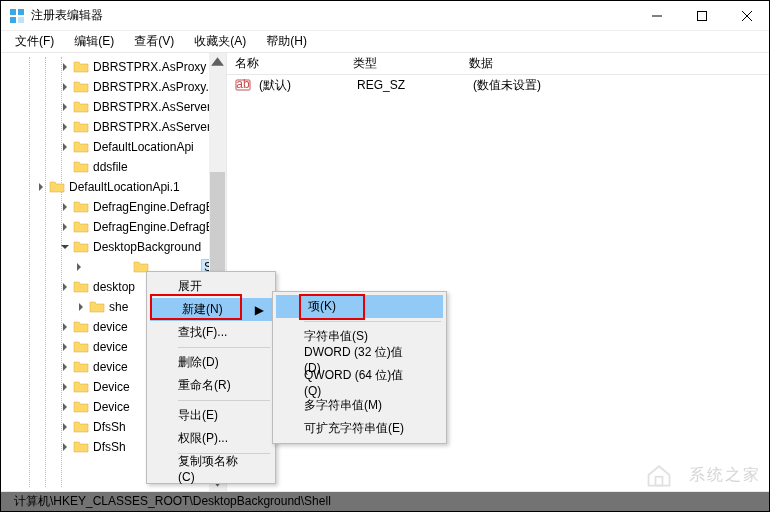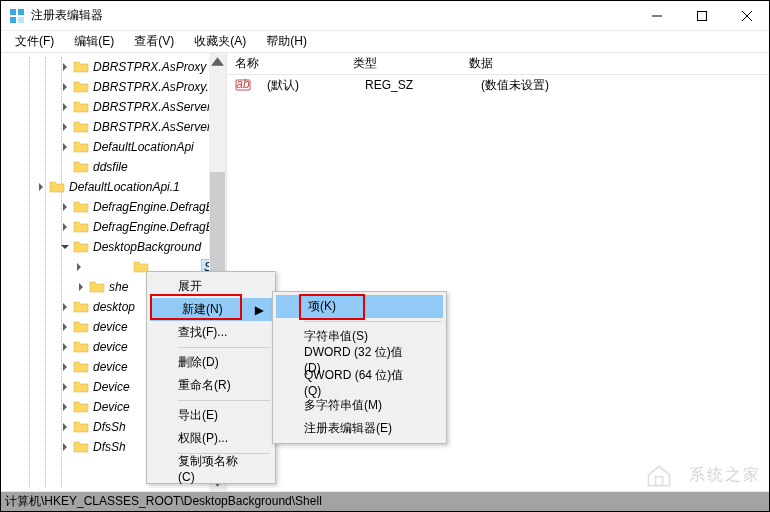--- a/index.html
+++ b/index.html
@@ -7,39 +7,39 @@
 .titlebar { height: 30px; display: flex; align-items: center; padding-left: 8px; background: #fff; border-bottom: 1px solid #eee; }
 .titlebar .icon { width: 16px; height: 16px; margin-right: 6px; }
 .titlebar .icon svg { width: 16px; height: 16px; }
 .titlebar .title { flex: 1; }
 .winbtns { display: flex; }
 .winbtn { width: 45px; height: 30px; display: flex; align-items: center; justify-content: center; }
 .winbtn svg { width: 10px; height: 10px; }
 .menubar { height: 22px; display: flex; align-items: center; padding-left: 4px; background: #fff; border-bottom: 1px solid #e8e8e8; }
 .menuitem { padding: 2px 10px; }
 .content { display: flex; height: 438px; }
-.tree { width: 226px; border-right: 1px solid #e8e8e8; overflow: hidden; padding-top: 4px; position: relative; font-style: italic; }
+.tree { width: 226px; border-right: 1px solid #e8e8e8; overflow: hidden; padding-top: 4px; position: relative; }
 .node { display: flex; align-items: center; height: 20px; padding-left: 6px; white-space: nowrap; position: relative; }
 .exp { display: inline-flex; align-items: center; justify-content: center; width: 12px; height: 12px; margin-right: 2px; }
 .exp svg { width: 8px; height: 8px; }
 .folder { display: inline-flex; width: 16px; height: 16px; margin-right: 4px; }
 .folder svg { width: 16px; height: 16px; }
 .node .label { }
 .node.selected .label { background: #cce8ff; border: 1px solid #99d1ff; padding: 0 2px; }
 .dotline-v { position: absolute; left: 0; top: 0; bottom: 0; width: 0; border-left: 1px dotted #bbb; }
 .listpane { flex: 1; }
 .listhdr { display: flex; height: 22px; border-bottom: 1px solid #e8e8e8; align-items: center; padding-left: 8px; }
 .listhdr .col { }
 .col-name { width: 118px; }
 .col-type { width: 116px; }
 .col-data { flex: 1; }
 .listrow { display: flex; height: 20px; align-items: center; padding-left: 8px; }
-.val-icon { width: 24px; height: 16px; margin-right: 8px; display: inline-flex; font-style: italic; }
+.val-icon { width: 24px; height: 16px; margin-right: 0; display: inline-flex; }
 .val-icon svg { width: 16px; height: 16px; }
-.status { position: absolute; left: 0; right: 0; bottom: 0; height: 20px; border-top: 1px solid #e8e8e8; padding-left: 4px; display: flex; align-items: center; background: #a3a3a3; }
+.status { position: absolute; left: 0; right: 0; bottom: 0; height: 20px; border-top: 1px solid #e8e8e8; padding-left: 13px; display: flex; align-items: center; background: #737373; }
 .ctxmenu { position: absolute; background: #f0f0f0; border: 1px solid #bcbcbc; box-shadow: 2px 2px 4px rgba(0,0,0,0.2); padding: 3px; }
 .ctxmenu .mi { height: 23px; display: flex; align-items: center; padding: 0 30px 0 28px; position: relative; }
 .ctxmenu .mi.hl { background: #91c9f7; padding-left: 32px; }
 .ctxmenu .mi .arrow { position: absolute; right: 8px; }
 .ctxmenu .sep { height: 1px; background: #d0d0d0; margin: 3px 2px 3px 28px; }
 .redbox { border: 2px solid #e60000; position: absolute; pointer-events: none; }
 .watermark { position: absolute; right: 8px; bottom: 22px; opacity: 0.25; display: flex; align-items: center; gap: 16px; }
 .watermark svg { width: 28px; height: 28px; }
 .watermark .wmtxt { font-size: 16px; letter-spacing: 2px; color: #555; }
 
@@ -225,45 +225,45 @@
             <path d="M2 0l4 4-4 4z" fill="#606060"></path>
           </svg>
         </span>
         <span class="folder">
           <svg viewBox="0 0 16 16">
             <path d="M1 3h5l1 2h8v8H1z" fill="#fdd869" stroke="#d9a93a" stroke-width="0.5"></path>
           </svg>
         </span>
         <span class="label">Shell</span>
       </div>
+      <div class="node" style="padding-left: 58px;">
+        <span class="exp">
+          <svg viewBox="0 0 8 8">
+            <path d="M2 0l4 4-4 4z" fill="#606060"></path>
+          </svg>
+        </span>
+        <span class="folder">
+          <svg viewBox="0 0 16 16">
+            <path d="M1 3h5l1 2h8v8H1z" fill="#fdd869" stroke="#d9a93a" stroke-width="0.5"></path>
+          </svg>
+        </span>
+        <span class="label">desktop</span>
+      </div>
       <div class="node" style="padding-left: 74px;">
         <span class="exp">
           <svg viewBox="0 0 8 8">
             <path d="M2 0l4 4-4 4z" fill="#606060"></path>
           </svg>
         </span>
         <span class="folder">
           <svg viewBox="0 0 16 16">
             <path d="M1 3h5l1 2h8v8H1z" fill="#fdd869" stroke="#d9a93a" stroke-width="0.5"></path>
           </svg>
         </span>
         <span class="label">she</span>
-      </div>
-      <div class="node" style="padding-left: 58px;">
-        <span class="exp">
-          <svg viewBox="0 0 8 8">
-            <path d="M2 0l4 4-4 4z" fill="#606060"></path>
-          </svg>
-        </span>
-        <span class="folder">
-          <svg viewBox="0 0 16 16">
-            <path d="M1 3h5l1 2h8v8H1z" fill="#fdd869" stroke="#d9a93a" stroke-width="0.5"></path>
-          </svg>
-        </span>
-        <span class="label">desktop</span>
       </div>
       <div class="node" style="padding-left: 58px;">
         <span class="exp">
           <svg viewBox="0 0 8 8">
             <path d="M2 0l4 4-4 4z" fill="#606060"></path>
           </svg>
         </span>
         <span class="folder">
           <svg viewBox="0 0 16 16">
             <path d="M1 3h5l1 2h8v8H1z" fill="#fdd869" stroke="#d9a93a" stroke-width="0.5"></path>
@@ -429,21 +429,21 @@
     <div class="mi">
       <span>DWORD (32 位)值(D)</span>
     </div>
     <div class="mi">
       <span>QWORD (64 位)值(Q)</span>
     </div>
     <div class="mi">
       <span>多字符串值(M)</span>
     </div>
     <div class="mi">
-      <span>注册表编辑器(E)</span>
+      <span>可扩充字符串值(E)</span>
     </div>
   </div>
 
 <div class="redbox" style="left:149px; top:293px; width:92px; height:26px;"></div>
 <div class="redbox" style="left:298px; top:293px; width:66px; height:26px;"></div>
 
 <div class="watermark">
   <svg viewBox="0 0 32 32">
       <path d="M4 16 L16 6 L28 16 L28 28 L4 28 Z" fill="none" stroke="#888" stroke-width="2"></path>
       <rect x="12" y="18" width="8" height="10" fill="none" stroke="#888" stroke-width="2"></rect>

